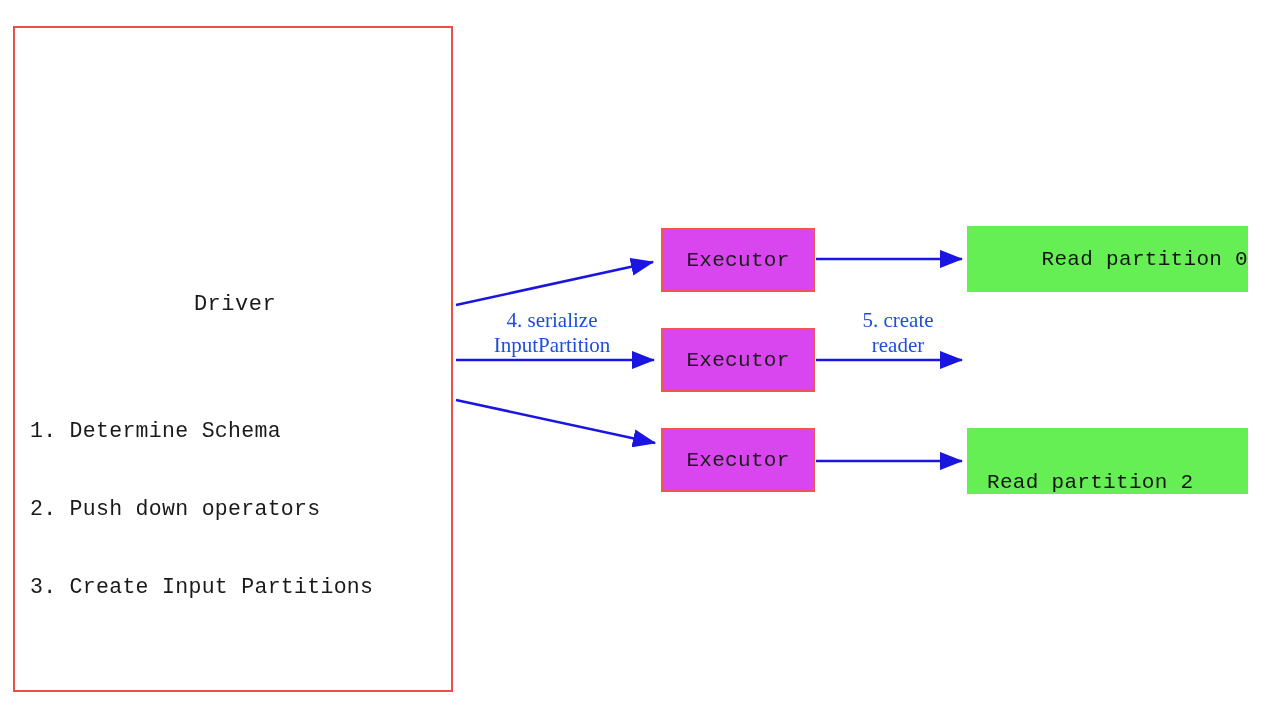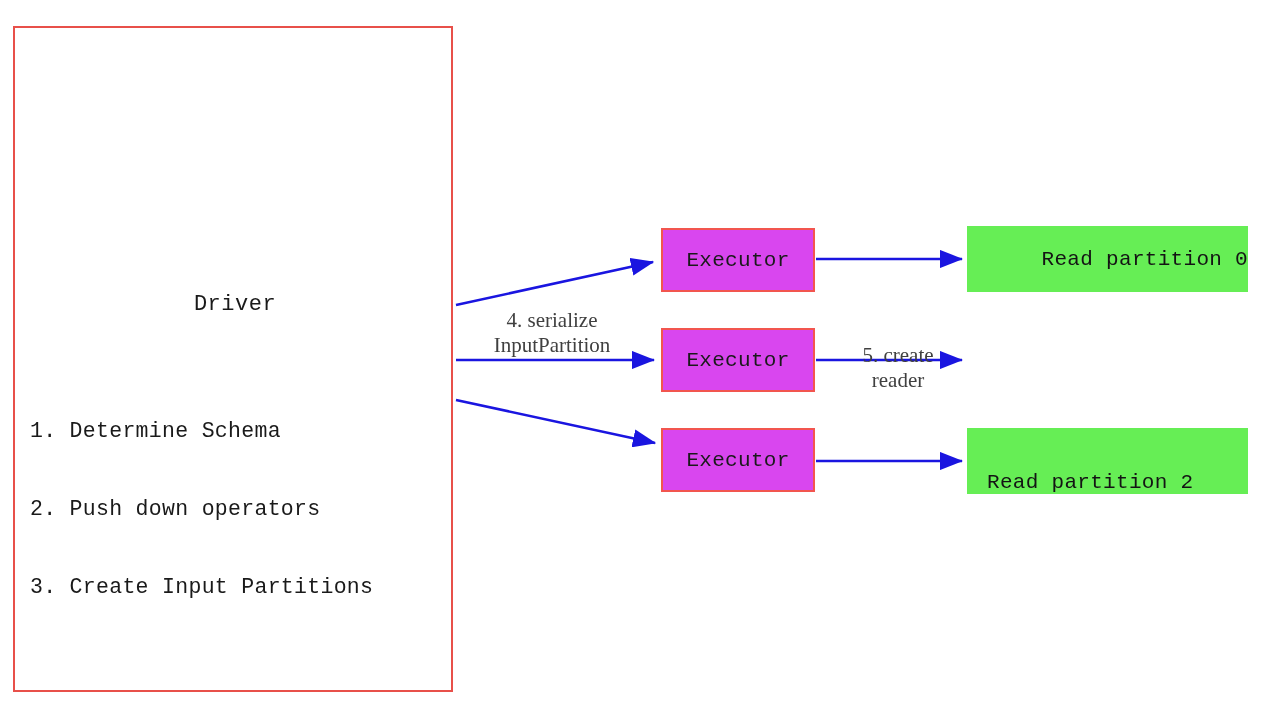--- a/index.html
+++ b/index.html
@@ -102,33 +102,32 @@
   .part-1 { top: 327px; }
   .part-2 { top: 428px; align-items: flex-end; }
 
   
   .arrow-label {
     position: absolute;
     text-align: center;
     font-family: "Liberation Serif", "DejaVu Serif", serif;
     font-size: 21px;
     line-height: 25px;
-    color: #404040;
+    color: #1d4ed8;
     white-space: nowrap;
   }
   .label-serialize {
     left: 466px;
     top: 308px;
     width: 172px;
   }
   .label-create {
     left: 828px;
     top: 308px;
     width: 140px;
-    margin-top: 35px;
   }
 </style>
 </head>
 <body>
 
 <div id="canvas">
 
   <svg class="svg-layer" viewBox="0 0 1270 710">
     <defs>
       <marker id="arrowhead" markerWidth="9" markerHeight="7" refX="8.5" refY="3.5" orient="auto" markerUnits="strokeWidth">

